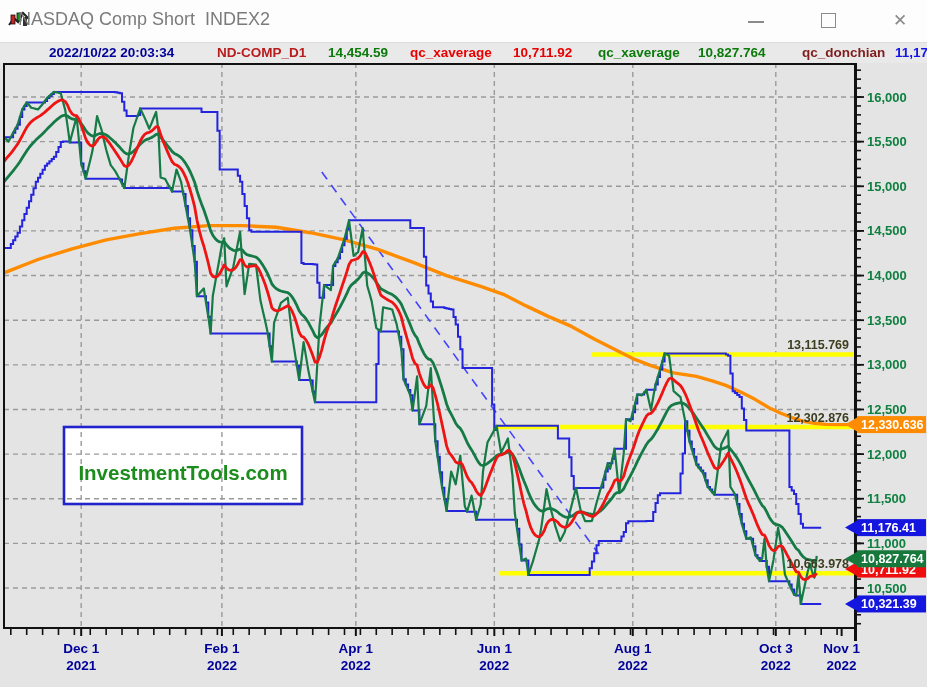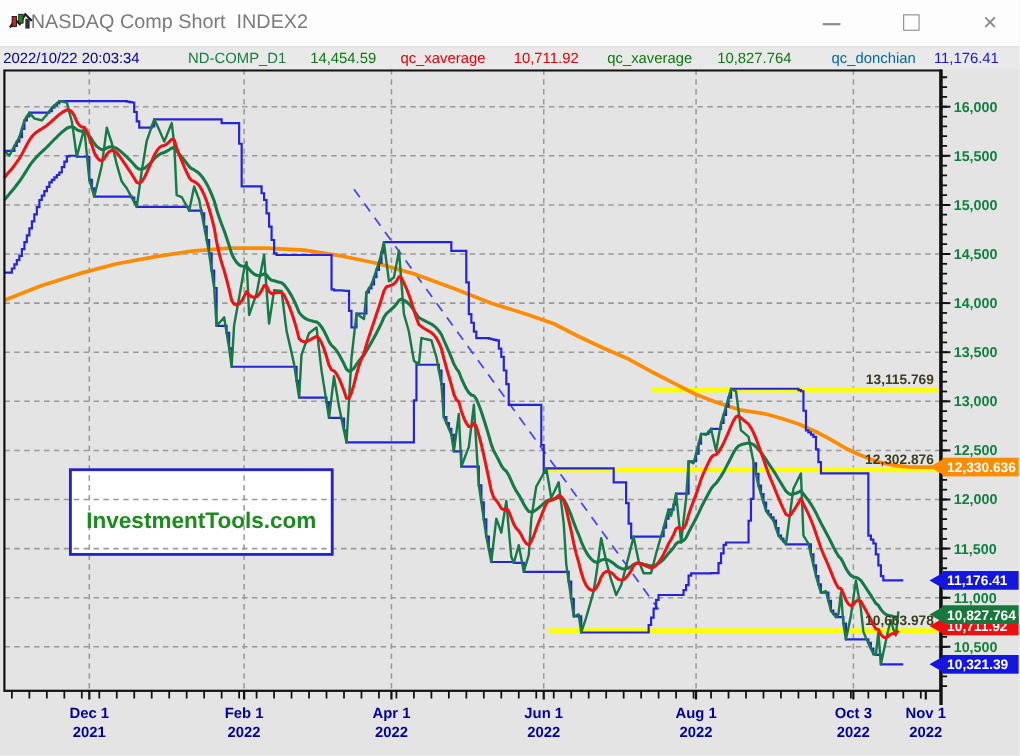--- a/index.html
+++ b/index.html
@@ -1,32 +1,32 @@
 <!DOCTYPE html>
 <html><head>
 <meta charset="utf-8">
 <style>
   html,body{margin:0;padding:0;background:#ffffff;}
   .window{position:relative;width:927px;height:687px;background:#e4e4e4;overflow:hidden;
           font-family:"Liberation Sans",sans-serif;}
   .titlebar{position:absolute;left:0;top:0;width:927px;height:42px;background:#fdfdfd;}
   .app-icon{position:absolute;left:8px;top:9px;width:22px;height:22px;}
-  .window-title{position:absolute;left:28px;top:9px;font-size:18px;color:#7b7b7b;white-space:pre;}
+  .window-title{position:absolute;left:18px;top:9px;font-size:18px;color:#7b7b7b;white-space:pre;}
   .winbtn{position:absolute;top:0;width:46px;height:40px;cursor:default;}
   .btn-min{right:148px;}
   .btn-max{right:75px;}
   .btn-close{right:2px;}
   .btn-min::after{content:"";position:absolute;left:15px;top:21px;width:16px;height:0;
       border-top:2px solid #8a8a8a;}
   .btn-max::after{content:"";position:absolute;left:15px;top:13px;width:13px;height:13px;
       border:1.5px solid #8a8a8a;}
   .btn-close::after{content:"\2715";position:absolute;left:14px;top:10px;font-size:17px;color:#8a8a8a;}
   .statusbar{position:absolute;left:0;top:42px;width:927px;height:21px;background:#e9e9e9;
       border-top:1px solid #dcdcdc;}
-  .statusbar span{position:absolute;top:2px;font-size:13.5px;font-weight:normal;white-space:pre;}
+  .statusbar span{position:absolute;top:2px;font-size:13.5px;font-weight:bold;white-space:pre;margin-left:46px;}
   #chart{position:absolute;left:0;top:63px;}
 </style>
 </head>
 <body>
 
 <div class="window">
 
   <div class="titlebar">
     <svg class="app-icon" viewBox="0 0 22 22">
       <rect x="0" y="0" width="22" height="22" fill="#ffffff"></rect>
@@ -36,27 +36,27 @@
       <rect x="15" y="8" width="4" height="9" fill="#333333"></rect>
     </svg>
     <span class="window-title">NASDAQ Comp Short  INDEX2</span>
     <div class="winbtn btn-min"></div>
     <div class="winbtn btn-max"></div>
     <div class="winbtn btn-close"></div>
   </div>
 
   <div class="statusbar" id="statusbar">
       <span style="left: 3px; color: rgb(0, 0, 155);">2022/10/22 20:03:34</span>
-      <span style="left: 171px; color: #15803d; text-align: right;">ND-COMP_D1</span>
+      <span style="left: 171px; color: #b91c1c; text-align: right;">ND-COMP_D1</span>
       <span style="left: 282px; color: rgb(11, 122, 11);">14,454.59</span>
       <span style="left: 364px; color: rgb(232, 0, 0);">qc_xaverage</span>
       <span style="left: 467px; color: rgb(232, 0, 0);">10,711.92</span>
       <span style="left: 552px; color: rgb(11, 122, 11);">qc_xaverage</span>
       <span style="left: 652px; color: rgb(11, 122, 11);">10,827.764</span>
-      <span style="left: 756px; color: #0369a1;">qc_donchian</span>
+      <span style="left: 756px; color: #7f1d1d;">qc_donchian</span>
       <span style="left: 849px; color: rgb(20, 20, 230);">11,176.41</span>
     </div>
 
   <svg id="chart" width="927" height="624">
       <rect x="0" y="0" width="927" height="624" fill="#e4e4e4"></rect>
       <rect x="64" y="364" width="238" height="77" fill="#ffffff"></rect>
       <line x1="4" y1="34.01248222468004" x2="855" y2="34.01248222468004" stroke="#9a9a9a" stroke-width="1.4" stroke-dasharray="5,4"></line>
       <line x1="4" y1="78.64828566914204" x2="855" y2="78.64828566914204" stroke="#9a9a9a" stroke-width="1.4" stroke-dasharray="5,4"></line>
       <line x1="4" y1="123.28408911360404" x2="855" y2="123.28408911360404" stroke="#9a9a9a" stroke-width="1.4" stroke-dasharray="5,4"></line>
       <line x1="4" y1="167.91989255806604" x2="855" y2="167.91989255806604" stroke="#9a9a9a" stroke-width="1.4" stroke-dasharray="5,4"></line>

